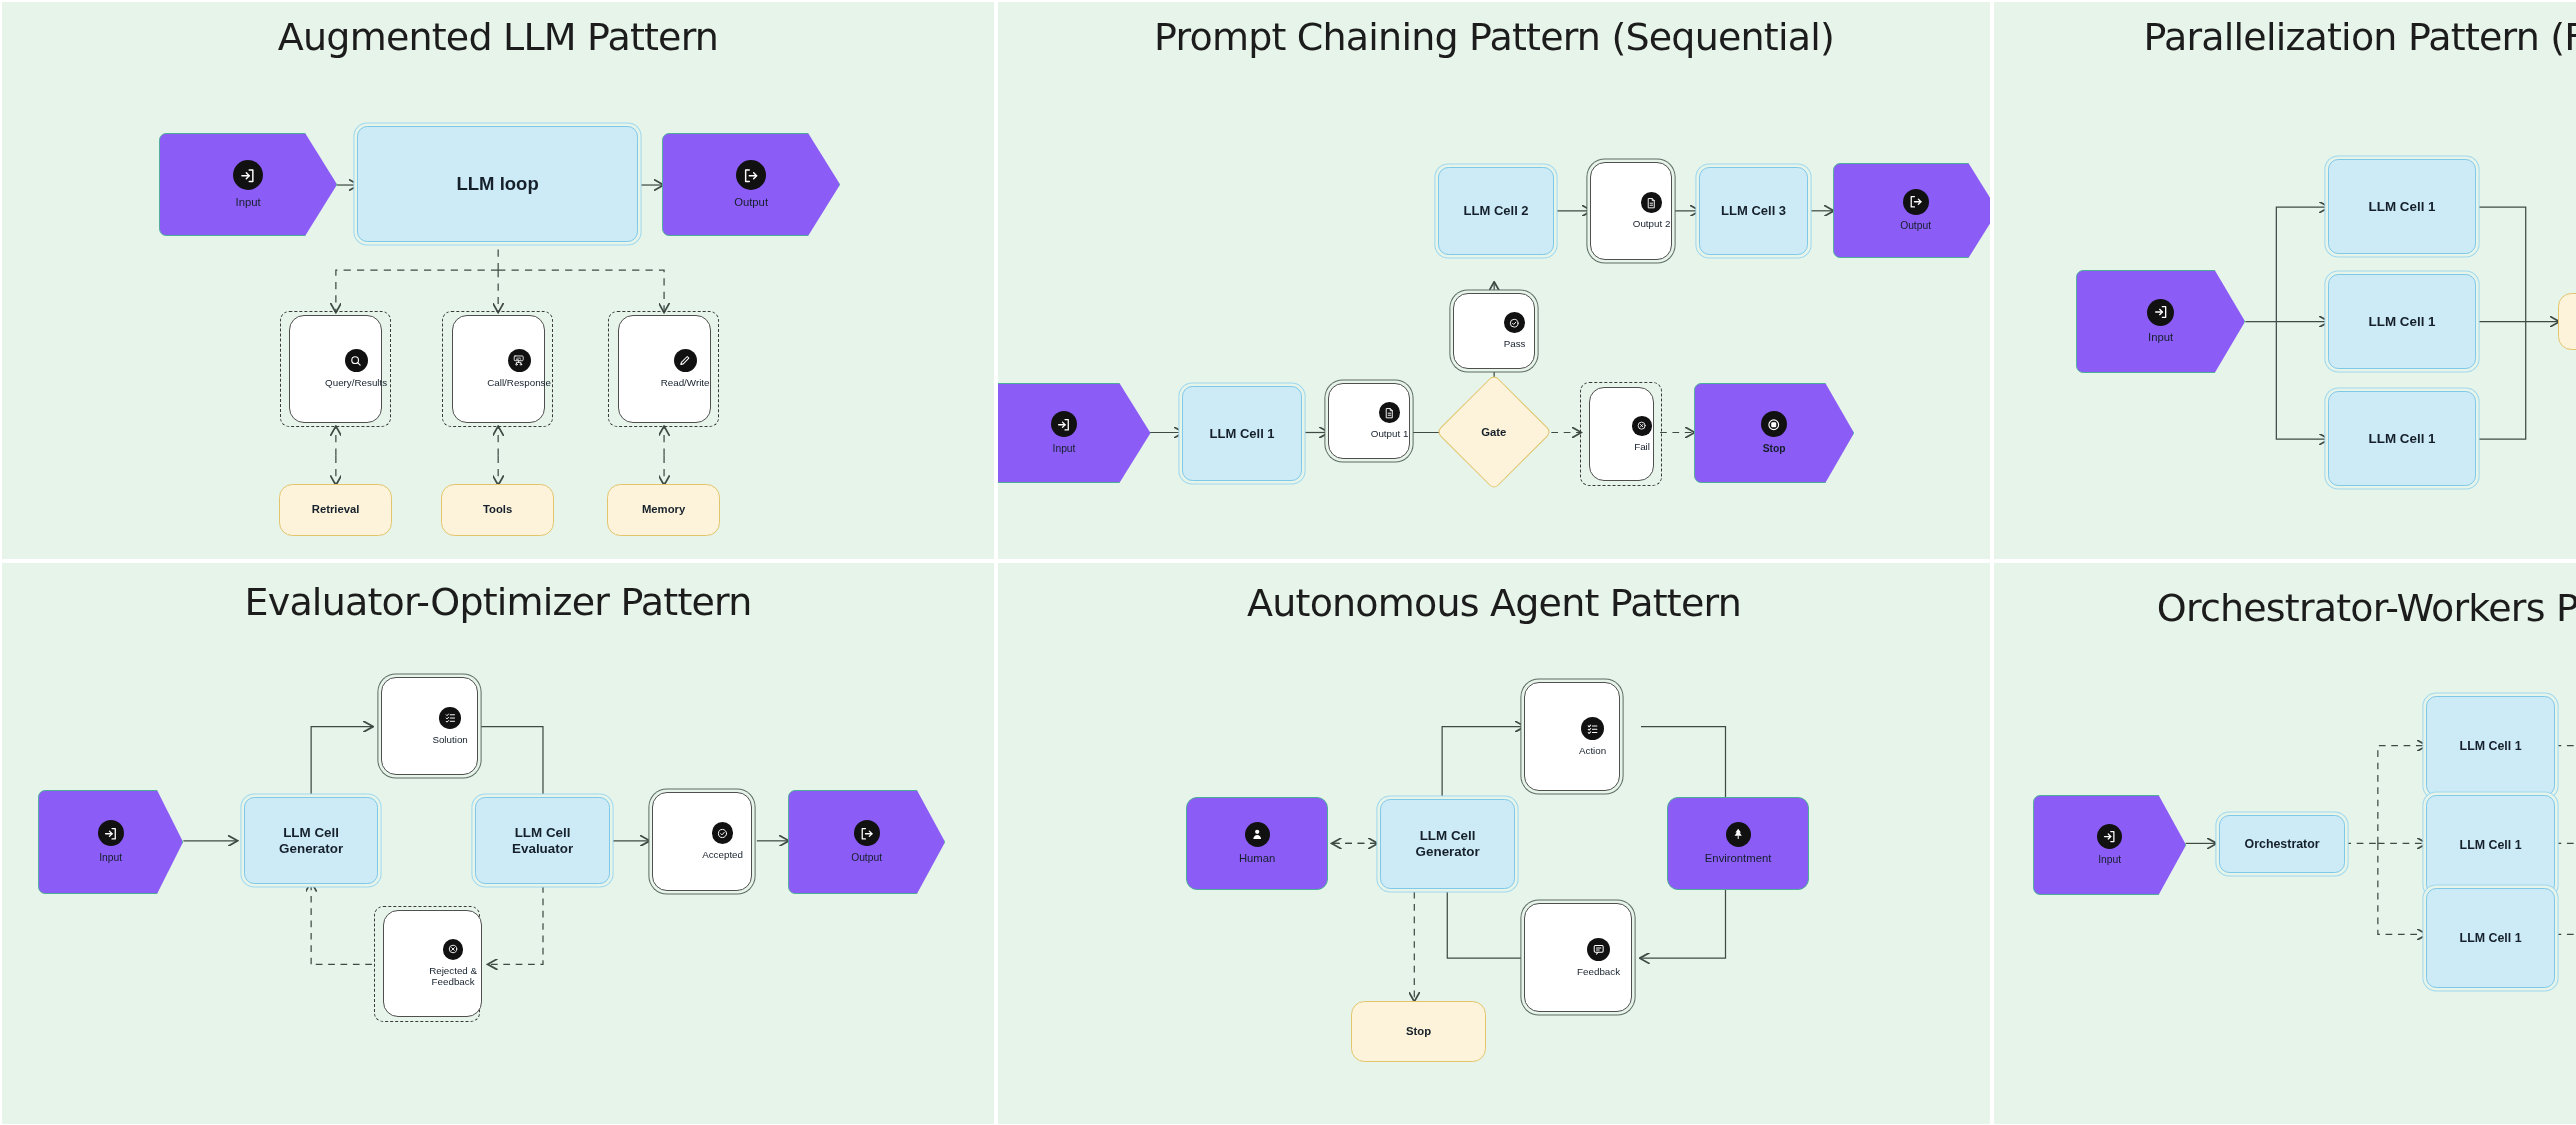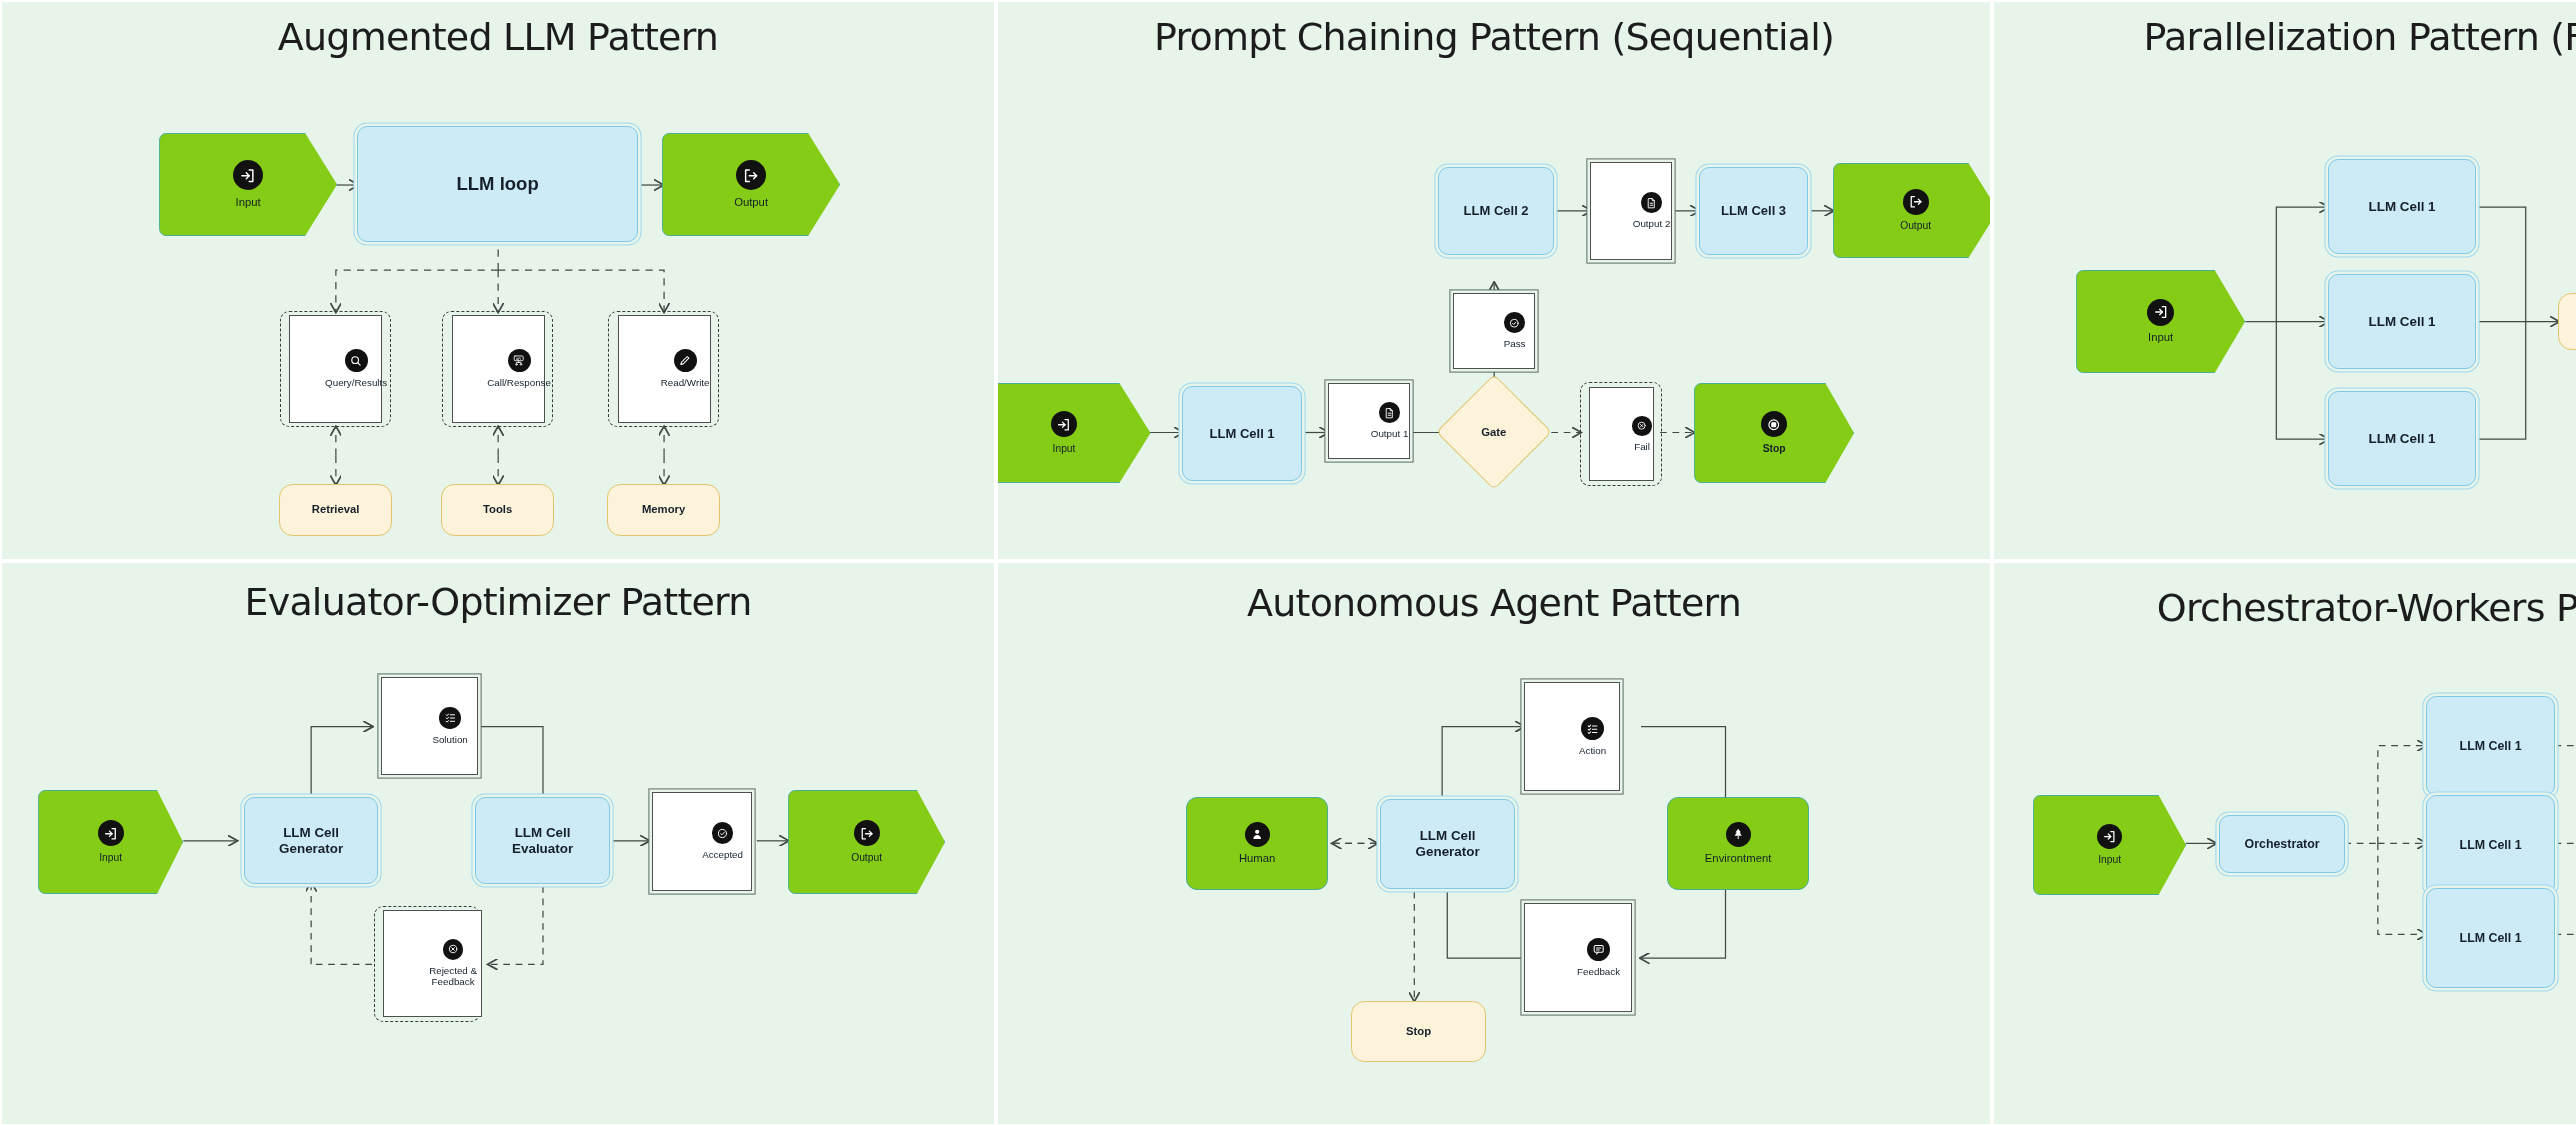--- a/index.html
+++ b/index.html
@@ -54,21 +54,21 @@
   .icon-badge {
     background: #111111;
     border-radius: 50%;
     display: flex; align-items: center; justify-content: center;
     flex: none;
   }
   .icon-badge svg { display: block; }
 
   
   .io {
-    background: #84cc16;
+    background: #8b5cf6;
     border: 1px solid #4aaf96;
     clip-path: polygon(0 0, 82% 0, 100% 50%, 82% 100%, 0 100%);
     border-radius: 7.2px;
   }
   .io .lbl { font-size: 11.3px; font-weight: 400; margin-top: 5.2px; }
   .io.plain-round {
     clip-path: none;
     border-radius: 11px;
   }
   .io.plain-round .lbl { font-weight: 700; }
@@ -79,21 +79,21 @@
     border: 1px solid #7ec8e8;
     border-radius: 10.3px;
     box-shadow: 0 0 0 2.6px #e6f4ea, 0 0 0 3.6px #9ed8ef;
   }
   .llm .lbl { font-size: 13.4px; font-weight: 700; }
 
   
   .proc {
     background: #ffffff;
     border: 1px solid #4f4f4f;
-    border-radius: 0;
+    border-radius: 15px;
     box-shadow: 0 0 0 2.6px #e6f4ea, 0 0 0 3.6px #5d6b63;
     padding-left: 41px;
   }
   .proc .lbl { font-size: 9.8px; margin-top: 5.2px; }
 
   
   .proc.solid-only { box-shadow: none; }
 
   .dashbox {
     position: absolute;

